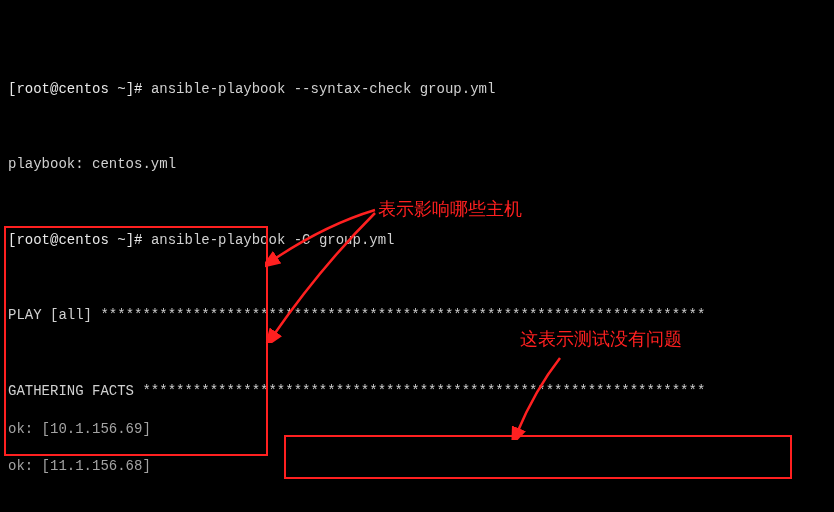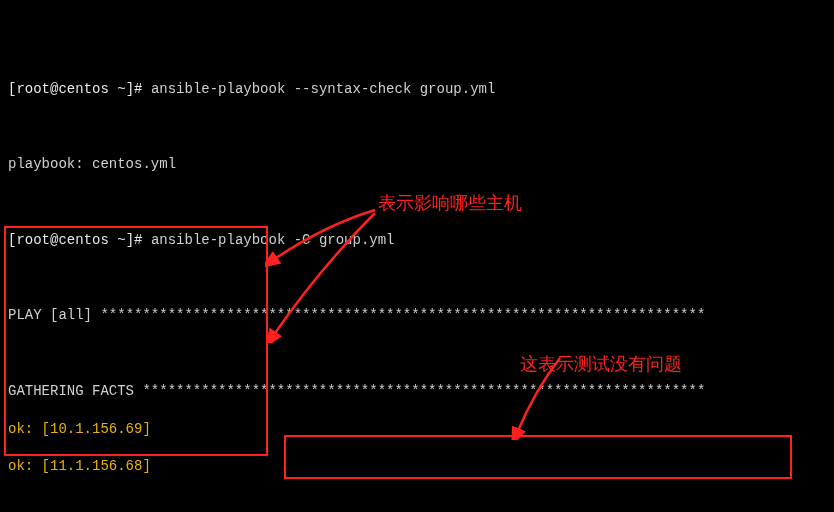--- a/index.html
+++ b/index.html
@@ -9,21 +9,21 @@
     font-size: 14px;
     color: #d0d0d0;
     width: 834px;
     height: 512px;
     padding: 4px 8px;
     position: relative;
     line-height: 1.35;
     white-space: pre;
   }
   .prompt-white { color: #e8e8e8; }
-  .green { color: #eab308; }
+  .green { color: #a3a3a3; }
   .line { display: block; }
   .box-left {
     position: absolute;
     border: 2px solid #ff2020;
     pointer-events: none;
   }
   .box-right {
     position: absolute;
     border: 2px solid #ff2020;
     pointer-events: none;
@@ -70,22 +70,22 @@
 
 
 
 
 
 
 <div class="box-left" style="left:4px; top:226px; width:264px; height:230px;"></div>
 <div class="box-right" style="left:284px; top:435px; width:508px; height:44px;"></div>
 
 
-<div class="annotation" style="left:378px; top:191px;">表示影响哪些主机</div>
-<div class="annotation" style="left:520px; top:352px;">这表示测试没有问题</div>
+<div class="annotation" style="left:378px; top:197px;">表示影响哪些主机</div>
+<div class="annotation" style="left:520px; top:327px;">这表示测试没有问题</div>
 
 
 <svg class="arrow" style="left:265px; top:205px; width:115px; height:80px;">
   <defs>
     <marker id="ah1" markerWidth="10" markerHeight="10" refX="2" refY="3" orient="auto">
       <path d="M0,0 L0,6 L8,3 z" fill="#ff2020"></path>
     </marker>
   </defs>
   <path d="M110,5 Q60,20 8,55" stroke="#ff2020" stroke-width="2.5" fill="none" marker-end="url(#ah1)"></path>
 </svg>

